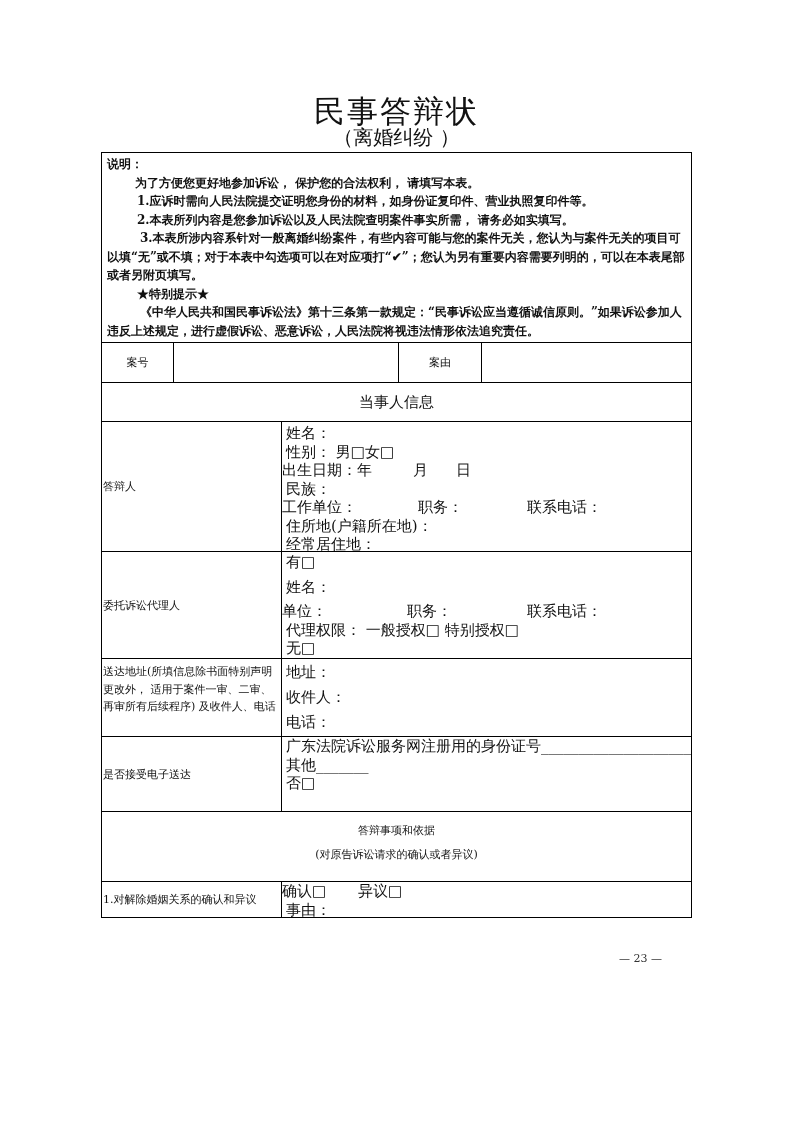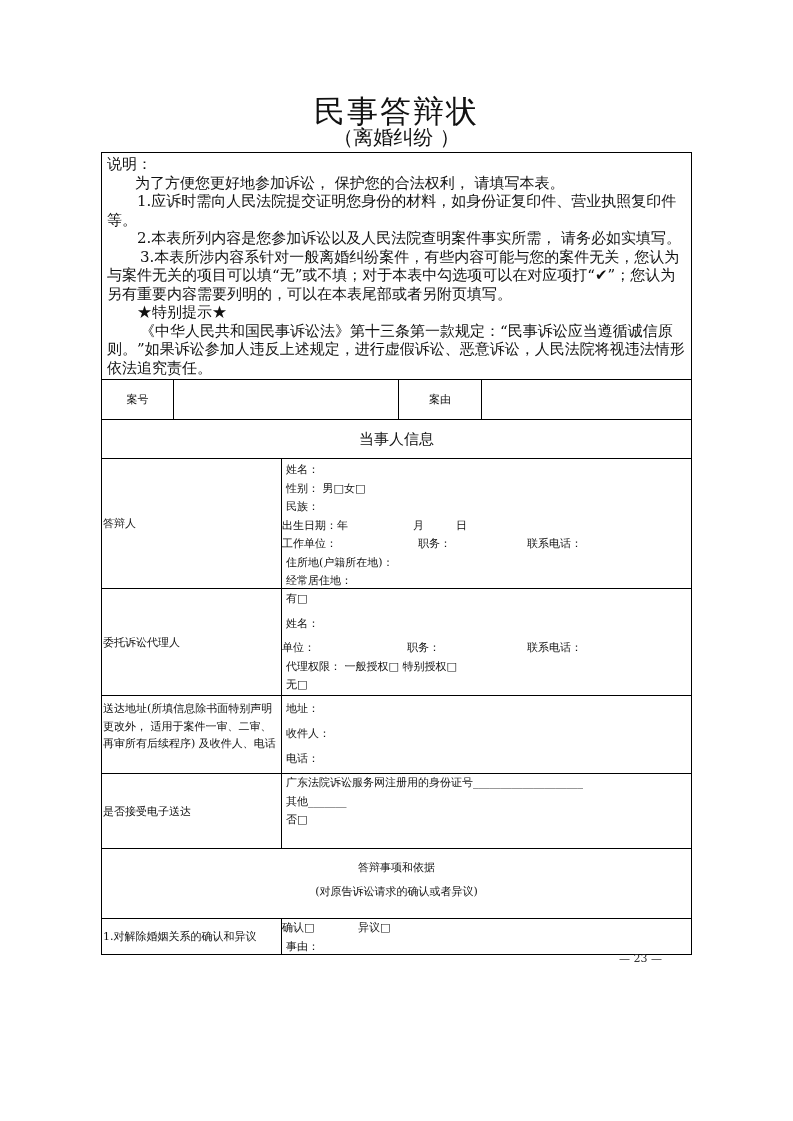--- a/index.html
+++ b/index.html
@@ -6,35 +6,35 @@
   body { width:793px; height:1121px; position:relative; overflow:hidden;
          font-family:"DejaVu Serif","Liberation Serif",serif; color:#111; }
   .title { position:absolute; top:91px; left:0; width:793px; text-align:center;
            font-size:31px; letter-spacing:2px; line-height:40px; }
   .subtitle { position:absolute; top:124px; left:0; width:793px; text-align:center;
               font-size:20px; line-height:26px; }
   .form { position:absolute; left:101px; top:152px; width:591px; border:1.5px solid #000;
           box-sizing:border-box; }
   .row { border-top:1px solid #000; display:flex; box-sizing:border-box; }
   .row:first-child { border-top:none; }
-  .notes { font-size:15px; line-height:18.5px; padding:2px 4px 2px 5px; display:block; }
+  .notes { font-size:12px; line-height:18.5px; padding:2px 4px 2px 5px; display:block;font-weight:bold; }
   .notes p { margin:0; }
   .ind1 { text-indent:28px; }
   .ind2 { text-indent:30px; }
   .ind3 { text-indent:33px; }
   .cell { font-size:11px; box-sizing:border-box; }
   .case-row { height:40px; }
   .case-row .cell { display:flex; align-items:center; }
   .c1 { width:72px; border-right:1px solid #000; justify-content:center; }
   .c2 { width:225px; border-right:1px solid #000; }
   .c3 { width:83px; border-right:1px solid #000; justify-content:center; }
   .c4 { flex:1; }
   .section-head { height:38px; display:flex; align-items:center; justify-content:center; font-size:15px; width:100%; }
   .lcol { width:180px; border-right:1px solid #000; display:flex; align-items:center; font-size:11px; padding-left:1px; box-sizing:border-box; }
-  .rcol { flex:1; font-size:11px; box-sizing:border-box; }
+  .rcol { flex:1; font-size:15px; box-sizing:border-box; }
   .line { height:18.5px; line-height:18.5px; white-space:pre; position:relative; }
   .pad { padding-left:4px; }
   .dsp { display:inline-block; }
   .defence-head { height:62px; width:100%; text-align:center; font-size:11px; }
   .defence-head div { line-height:24px; }
   .page-num { position:absolute; top:952px; left:619px; font-size:11px; color:#333; }
 </style>
 </head>
 <body>
 
@@ -62,22 +62,22 @@
 
   <div class="row">
     <div class="section-head">当事人信息</div>
   </div>
 
   <div class="row" style="height:130px;">
     <div class="lcol">答辩人</div>
     <div class="rcol" style="padding-top:2px;">
       <div class="line pad">姓名：</div>
       <div class="line pad"><span>性别：</span> <span>男</span><span>□</span><span>女</span><span>□</span></div>
+      <div class="line"><span>出生日期：年</span><span class="dsp" style="position:absolute;left:131px;">月</span><span class="dsp" style="position:absolute;left:174px;">日</span></div>
       <div class="line pad">民族：</div>
-      <div class="line"><span>出生日期：年</span><span class="dsp" style="position:absolute;left:131px;">月</span><span class="dsp" style="position:absolute;left:174px;">日</span></div>
       <div class="line"><span>工作单位：</span><span class="dsp" style="position:absolute;left:136px;">职务：</span><span class="dsp" style="position:absolute;left:245px;">联系电话：</span></div>
       <div class="line pad">住所地(户籍所在地)：</div>
       <div class="line pad">经常居住地：</div>
     </div>
   </div>
 
   <div class="row" style="height:107px;">
     <div class="lcol">委托诉讼代理人</div>
     <div class="rcol" style="padding-top:1px;">
       <div class="line pad">有□</div>

